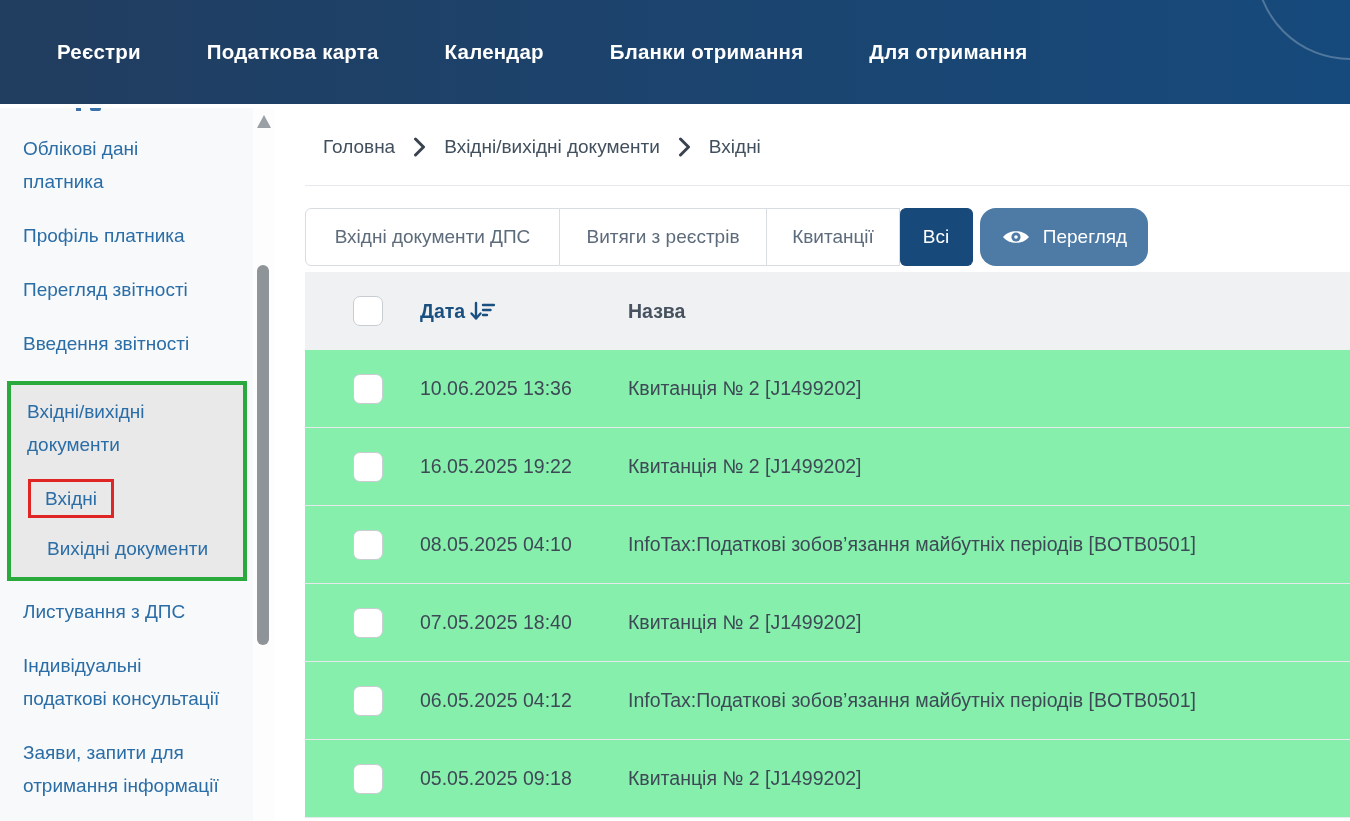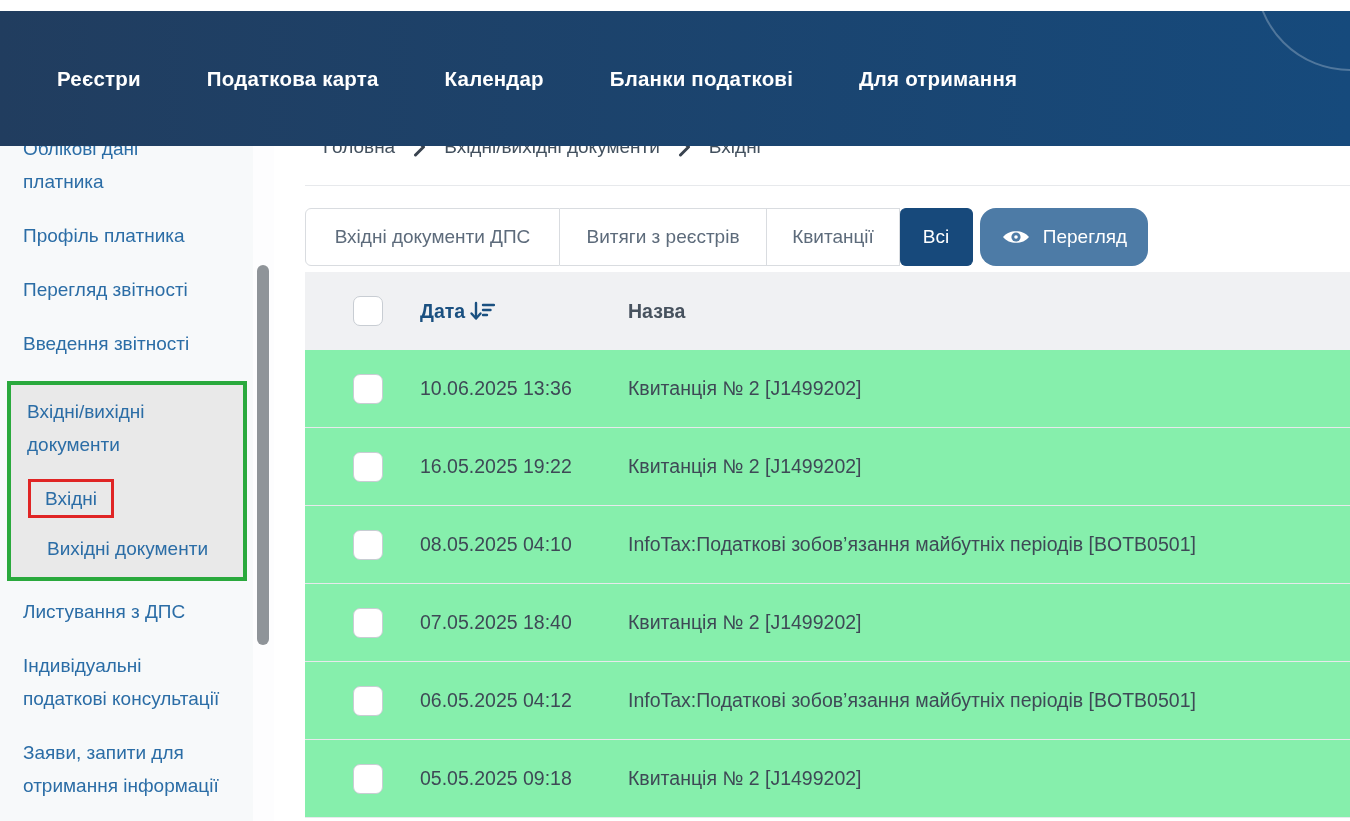--- a/index.html
+++ b/index.html
@@ -6,24 +6,24 @@
     --nav1:#213D5F; --nav2:#164A7C; --sidebar-bg:#F7F9FA; --link:#2B6DA6;
     --active:#17497B; --btn:#4D7BA6; --band:#F0F1F3; --text:#3E4956;
     --head:#47525E; --datehead:#1A5080; --green:#2AA93D; --red:#E02525;
     --border:#E7E9EC; --tabborder:#D9DCE0; --tabtext:#5D6B7B; --scroll:#8F9499;
     --crumb:#42505E; --chk:#C8CDD3;
   }
   *{margin:0;padding:0;box-sizing:border-box;}
   html,body{width:1350px;height:821px;overflow:hidden;background:#fff;
     font-family:"Liberation Sans",sans-serif;}
   
-  .topnav{position:absolute;left:0;top:0;width:1350px;height:135px;
+  .topnav{position:absolute;left:0;top:0;width:1350px;height:104px;
     background:linear-gradient(90deg,var(--nav1) 0%,var(--nav2) 100%);
     display:flex;align-items:center;column-gap:66px;padding-left:57px;
-    overflow:hidden;z-index:5;margin-top:11px;}
+    overflow:hidden;z-index:5;}
   .nav-item{color:#fff;font-size:20.5px;font-weight:bold;letter-spacing:.2px;
     white-space:nowrap;cursor:pointer;}
   .nav-circle{position:absolute;right:-95px;top:-130px;width:190px;height:190px;
     border-radius:50%;border:2px solid rgba(255,255,255,.25);}
   
   .sidebar{position:absolute;left:0;top:108px;width:274px;height:713px;
     background:var(--sidebar-bg);border-right:1px solid #EDEEEF;}
   .frag{position:absolute;left:76px;top:0;width:5px;height:3px;background:#3A71A8;}
   .frag::after{content:"";position:absolute;left:14px;top:0;width:11px;height:3px;
     background:#3A71A8;border-radius:0 0 2px 2px;}
@@ -76,21 +76,21 @@
   .h-name{color:var(--head);font-weight:bold;font-size:19.5px;}
   .sorticon{display:flex;align-items:center;cursor:pointer;color:var(--datehead);}
 </style>
 </head>
 <body>
 
 <div class="topnav">
   <div class="nav-item">Реєстри</div>
   <div class="nav-item">Податкова карта</div>
   <div class="nav-item">Календар</div>
-  <div class="nav-item">Бланки податкові</div>
+  <div class="nav-item">Бланки отримання</div>
   <div class="nav-item">Для отримання</div>
   <div class="nav-circle"></div>
 </div>
 
 <div class="sidebar">
   <div class="frag"></div>
   <div class="menu">
     <div class="s-item">Облікові дані
 платника</div>
     <div class="s-item">Профіль платника</div>

